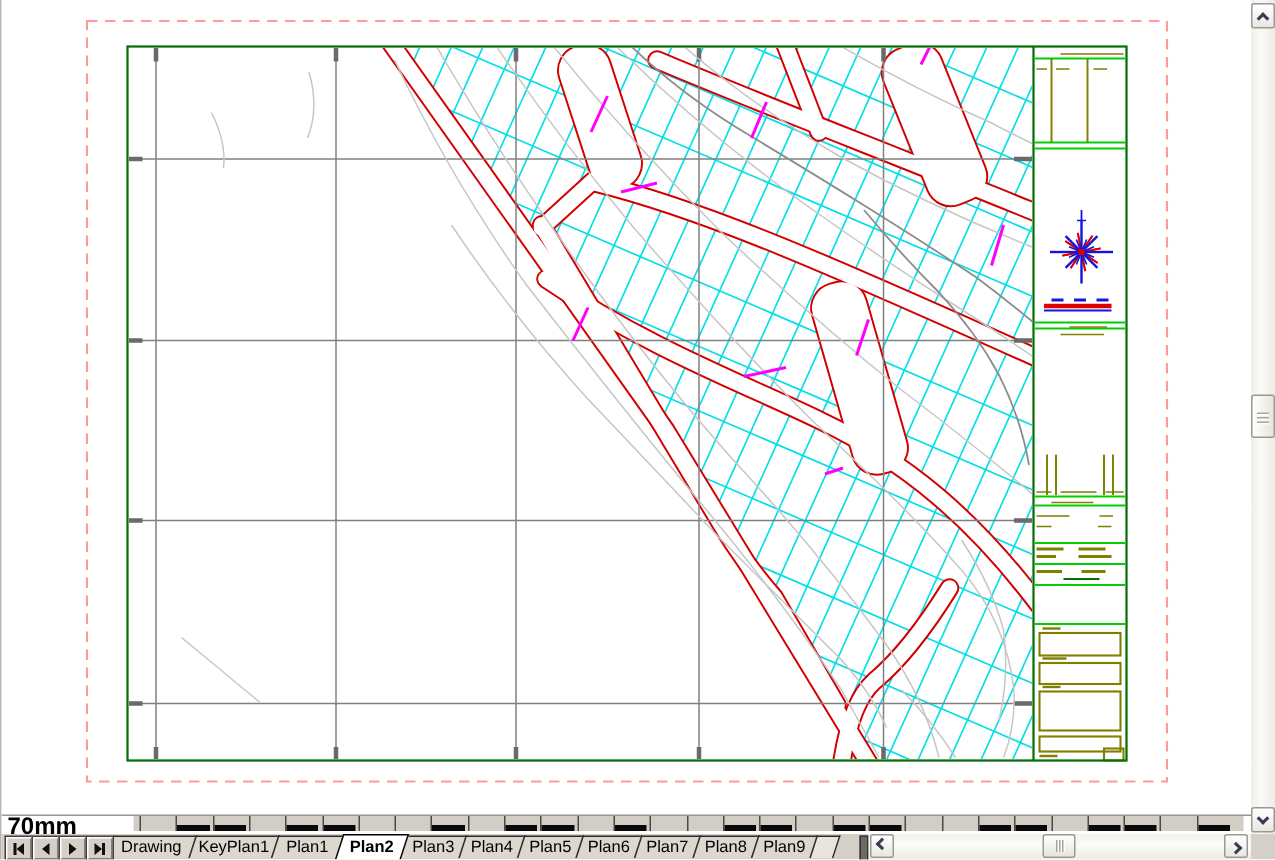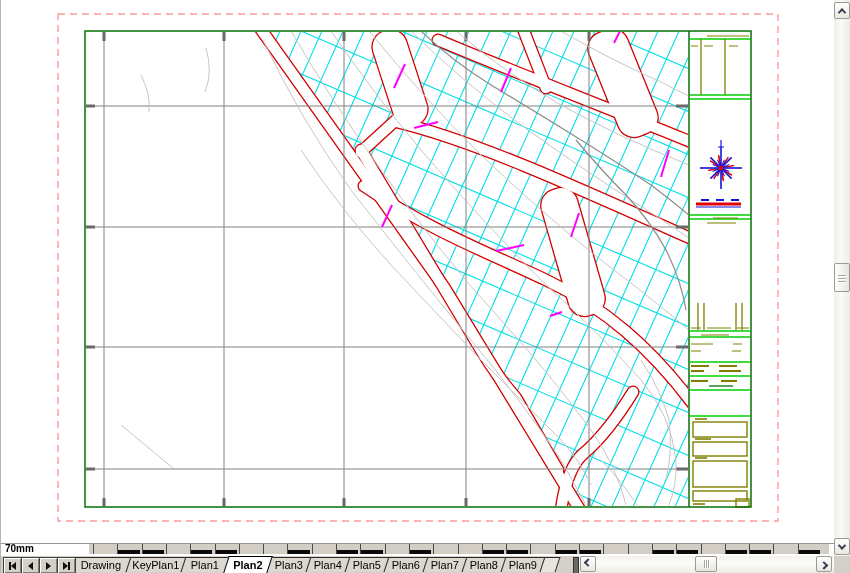--- a/index.html
+++ b/index.html
@@ -11,21 +11,21 @@
   .sbtn{position:absolute;width:16px;height:17px;background:linear-gradient(#ffffff,#e9e7e0);border:1px solid #9a9a92;border-radius:2px;box-sizing:border-box;display:flex;align-items:center;justify-content:center;cursor:pointer;}
   .chev{width:6px;height:6px;border-left:2px solid #3a3a52;border-top:2px solid #3a3a52;box-sizing:border-box;}
   .chev.up{transform:rotate(45deg) translate(1px,1px);}
   .chev.down{transform:rotate(225deg) translate(1px,1px);}
   .chev.left{transform:rotate(-45deg) translate(1px,-1px);}
   .chev.right{transform:rotate(135deg) translate(1px,-1px);}
   #vthumb{position:absolute;left:0;top:263px;width:16px;height:29px;background:linear-gradient(to right,#ffffff,#e6e4dd);border:1px solid #9a9a92;border-radius:2px;box-sizing:border-box;}
   .gripH{position:absolute;left:3px;right:3px;height:1px;background:#aaa69e;box-shadow:0 1px 0 #fff;}
   
   #ruler{position:absolute;left:0;top:543px;width:833px;height:13px;background:#fff;border-top:1px solid #9a968e;box-sizing:border-box;}
-  #scale-label{position:absolute;left:4px;top:-1px;font-size:10px;font-weight:bold;color:#000;letter-spacing:0px;}
+  #scale-label{position:absolute;left:4px;top:-1px;font-size:16px;font-weight:bold;color:#000;letter-spacing:0px;}
   #ruler-band{position:absolute;left:88px;top:0px;width:740px;height:10px;background:#d2cec6;}
   .rtick{position:absolute;top:0;width:1px;height:10px;background:#4a4a46;}
   .rbar{position:absolute;top:6px;height:4px;background:#0a0a0a;}
   
   #tabbar{position:absolute;left:0;top:556px;width:833px;height:17px;background:#d4d0c8;}
   .navbtn{position:absolute;top:1px;width:17px;height:15px;background:#d4d0c8;border:1px solid #404040;box-shadow:inset 1px 1px 0 #ffffff, inset -1px -1px 0 #808078;display:flex;align-items:center;justify-content:center;cursor:pointer;}
   .tri{width:0;height:0;border-top:4px solid transparent;border-bottom:4px solid transparent;}
   .tri.l{border-right:5px solid #101010;}
   .tri.r{border-left:5px solid #101010;}
   .bar{width:2px;height:8px;background:#101010;}

